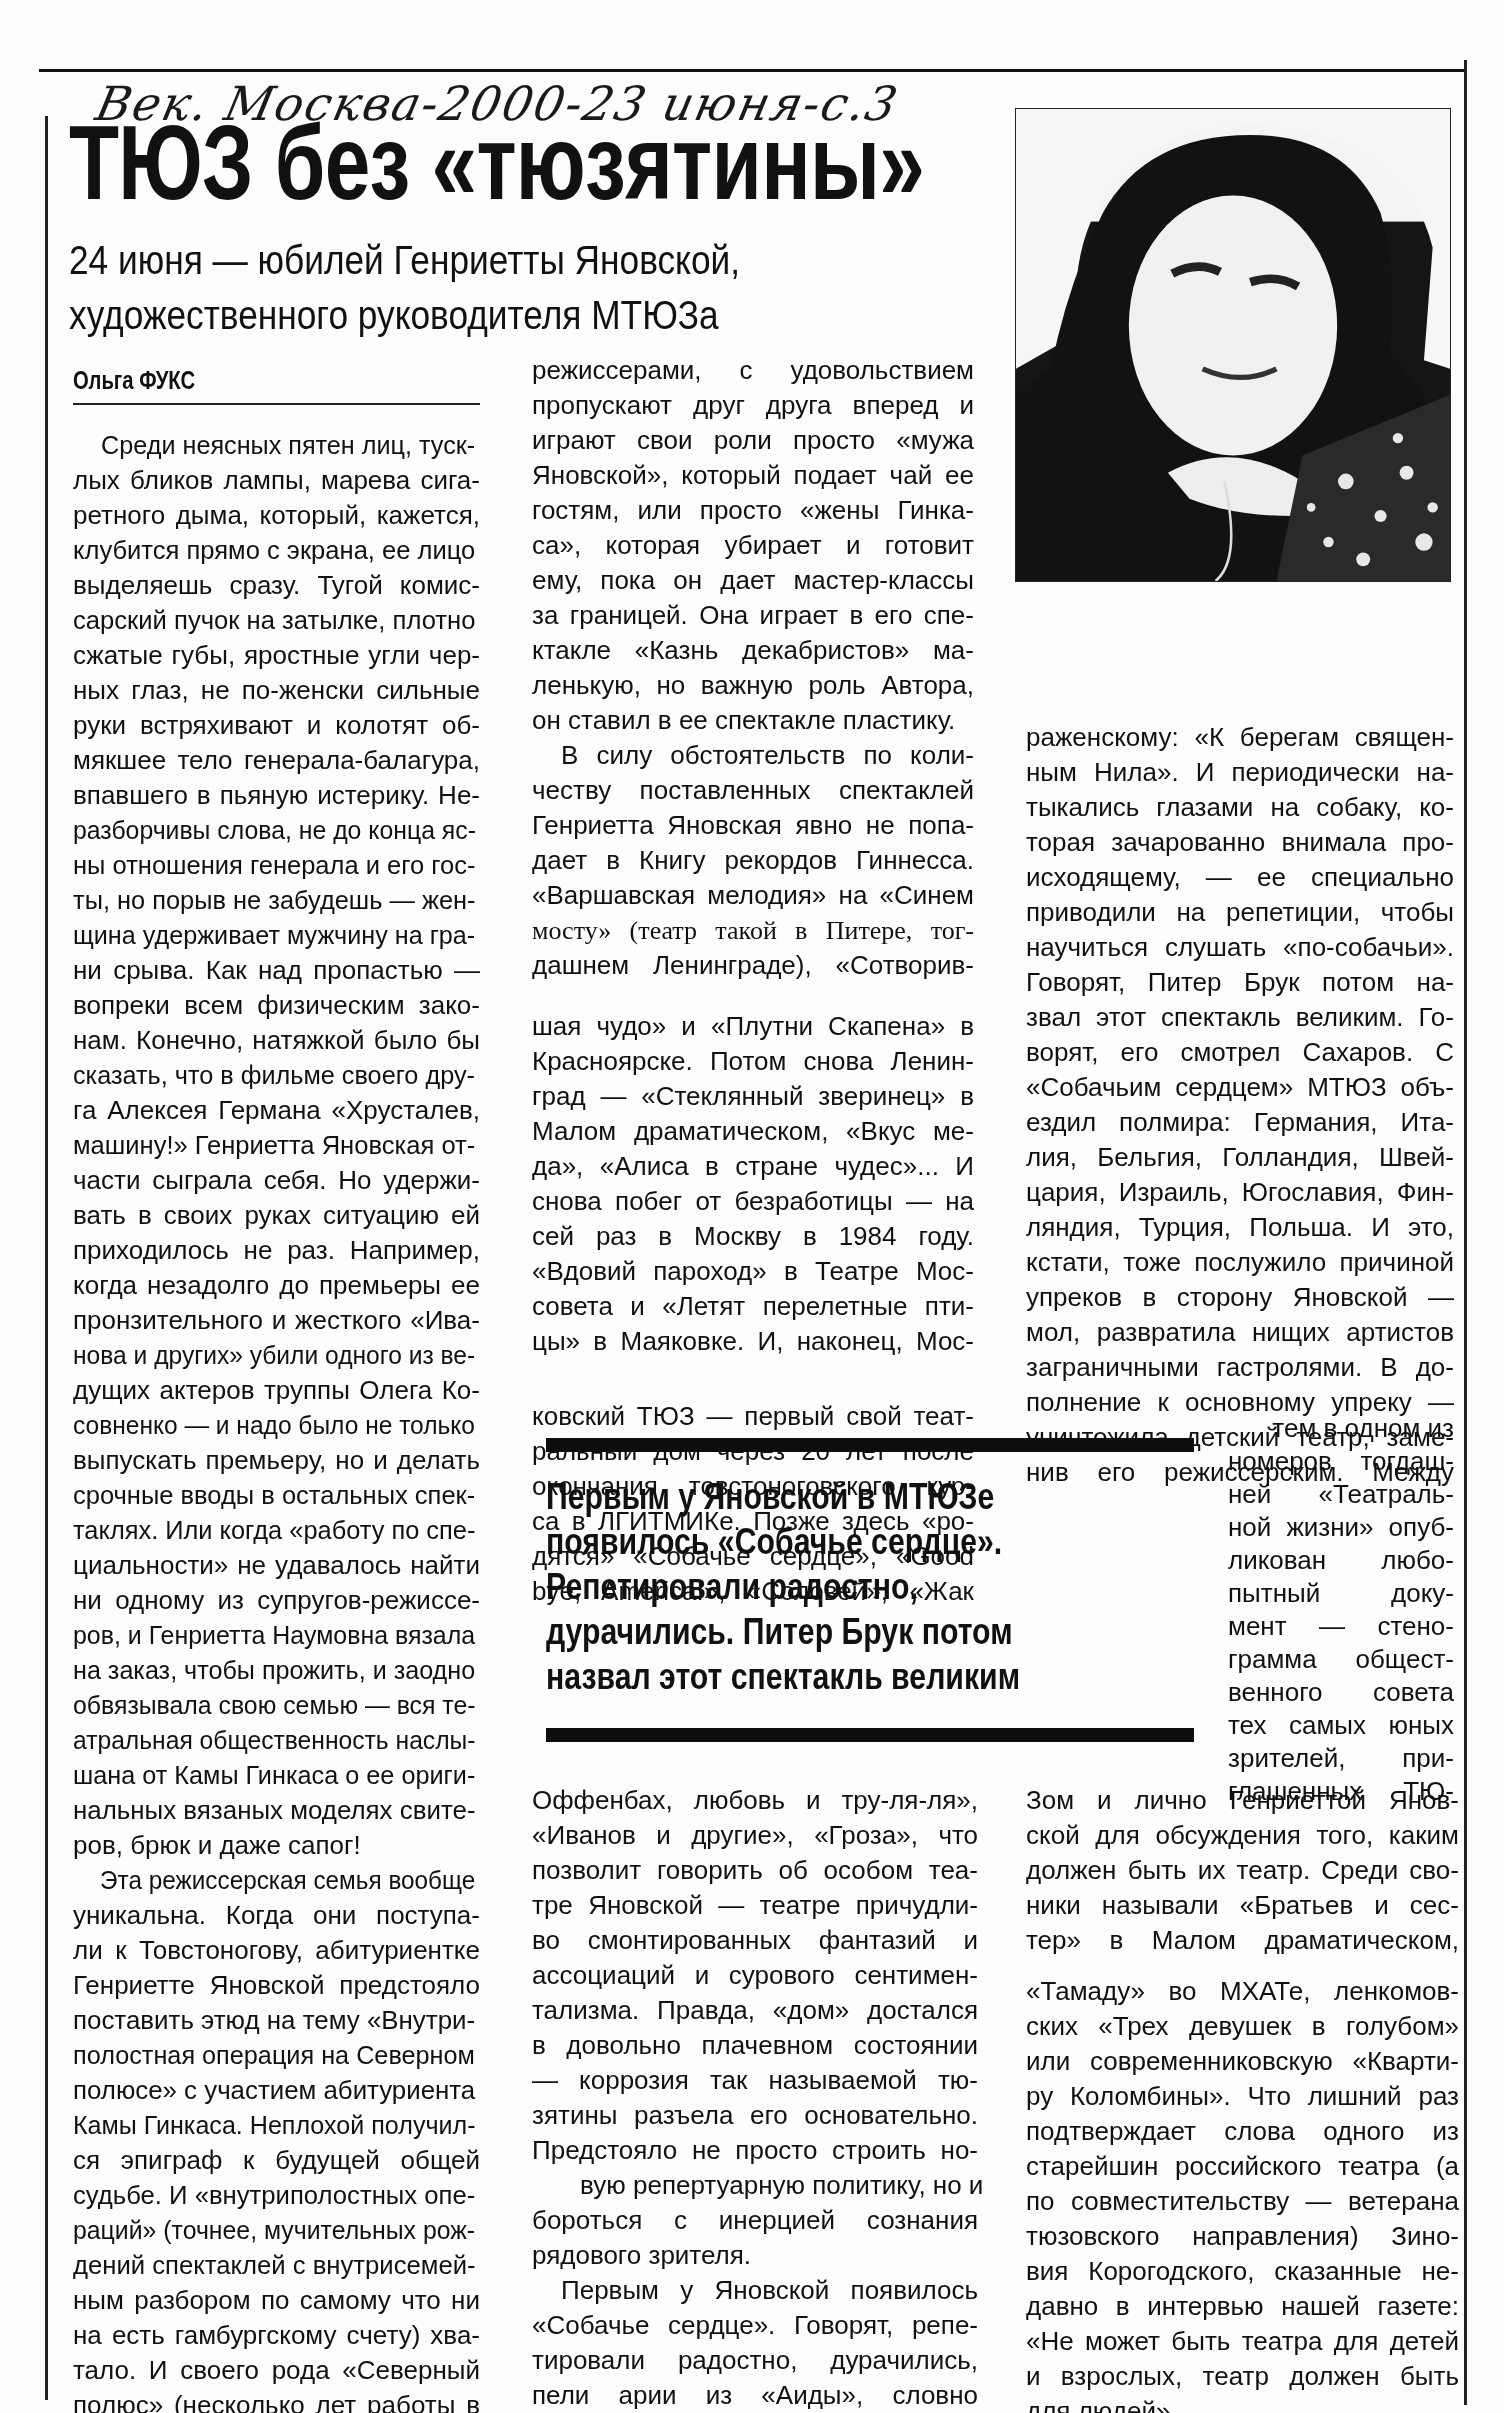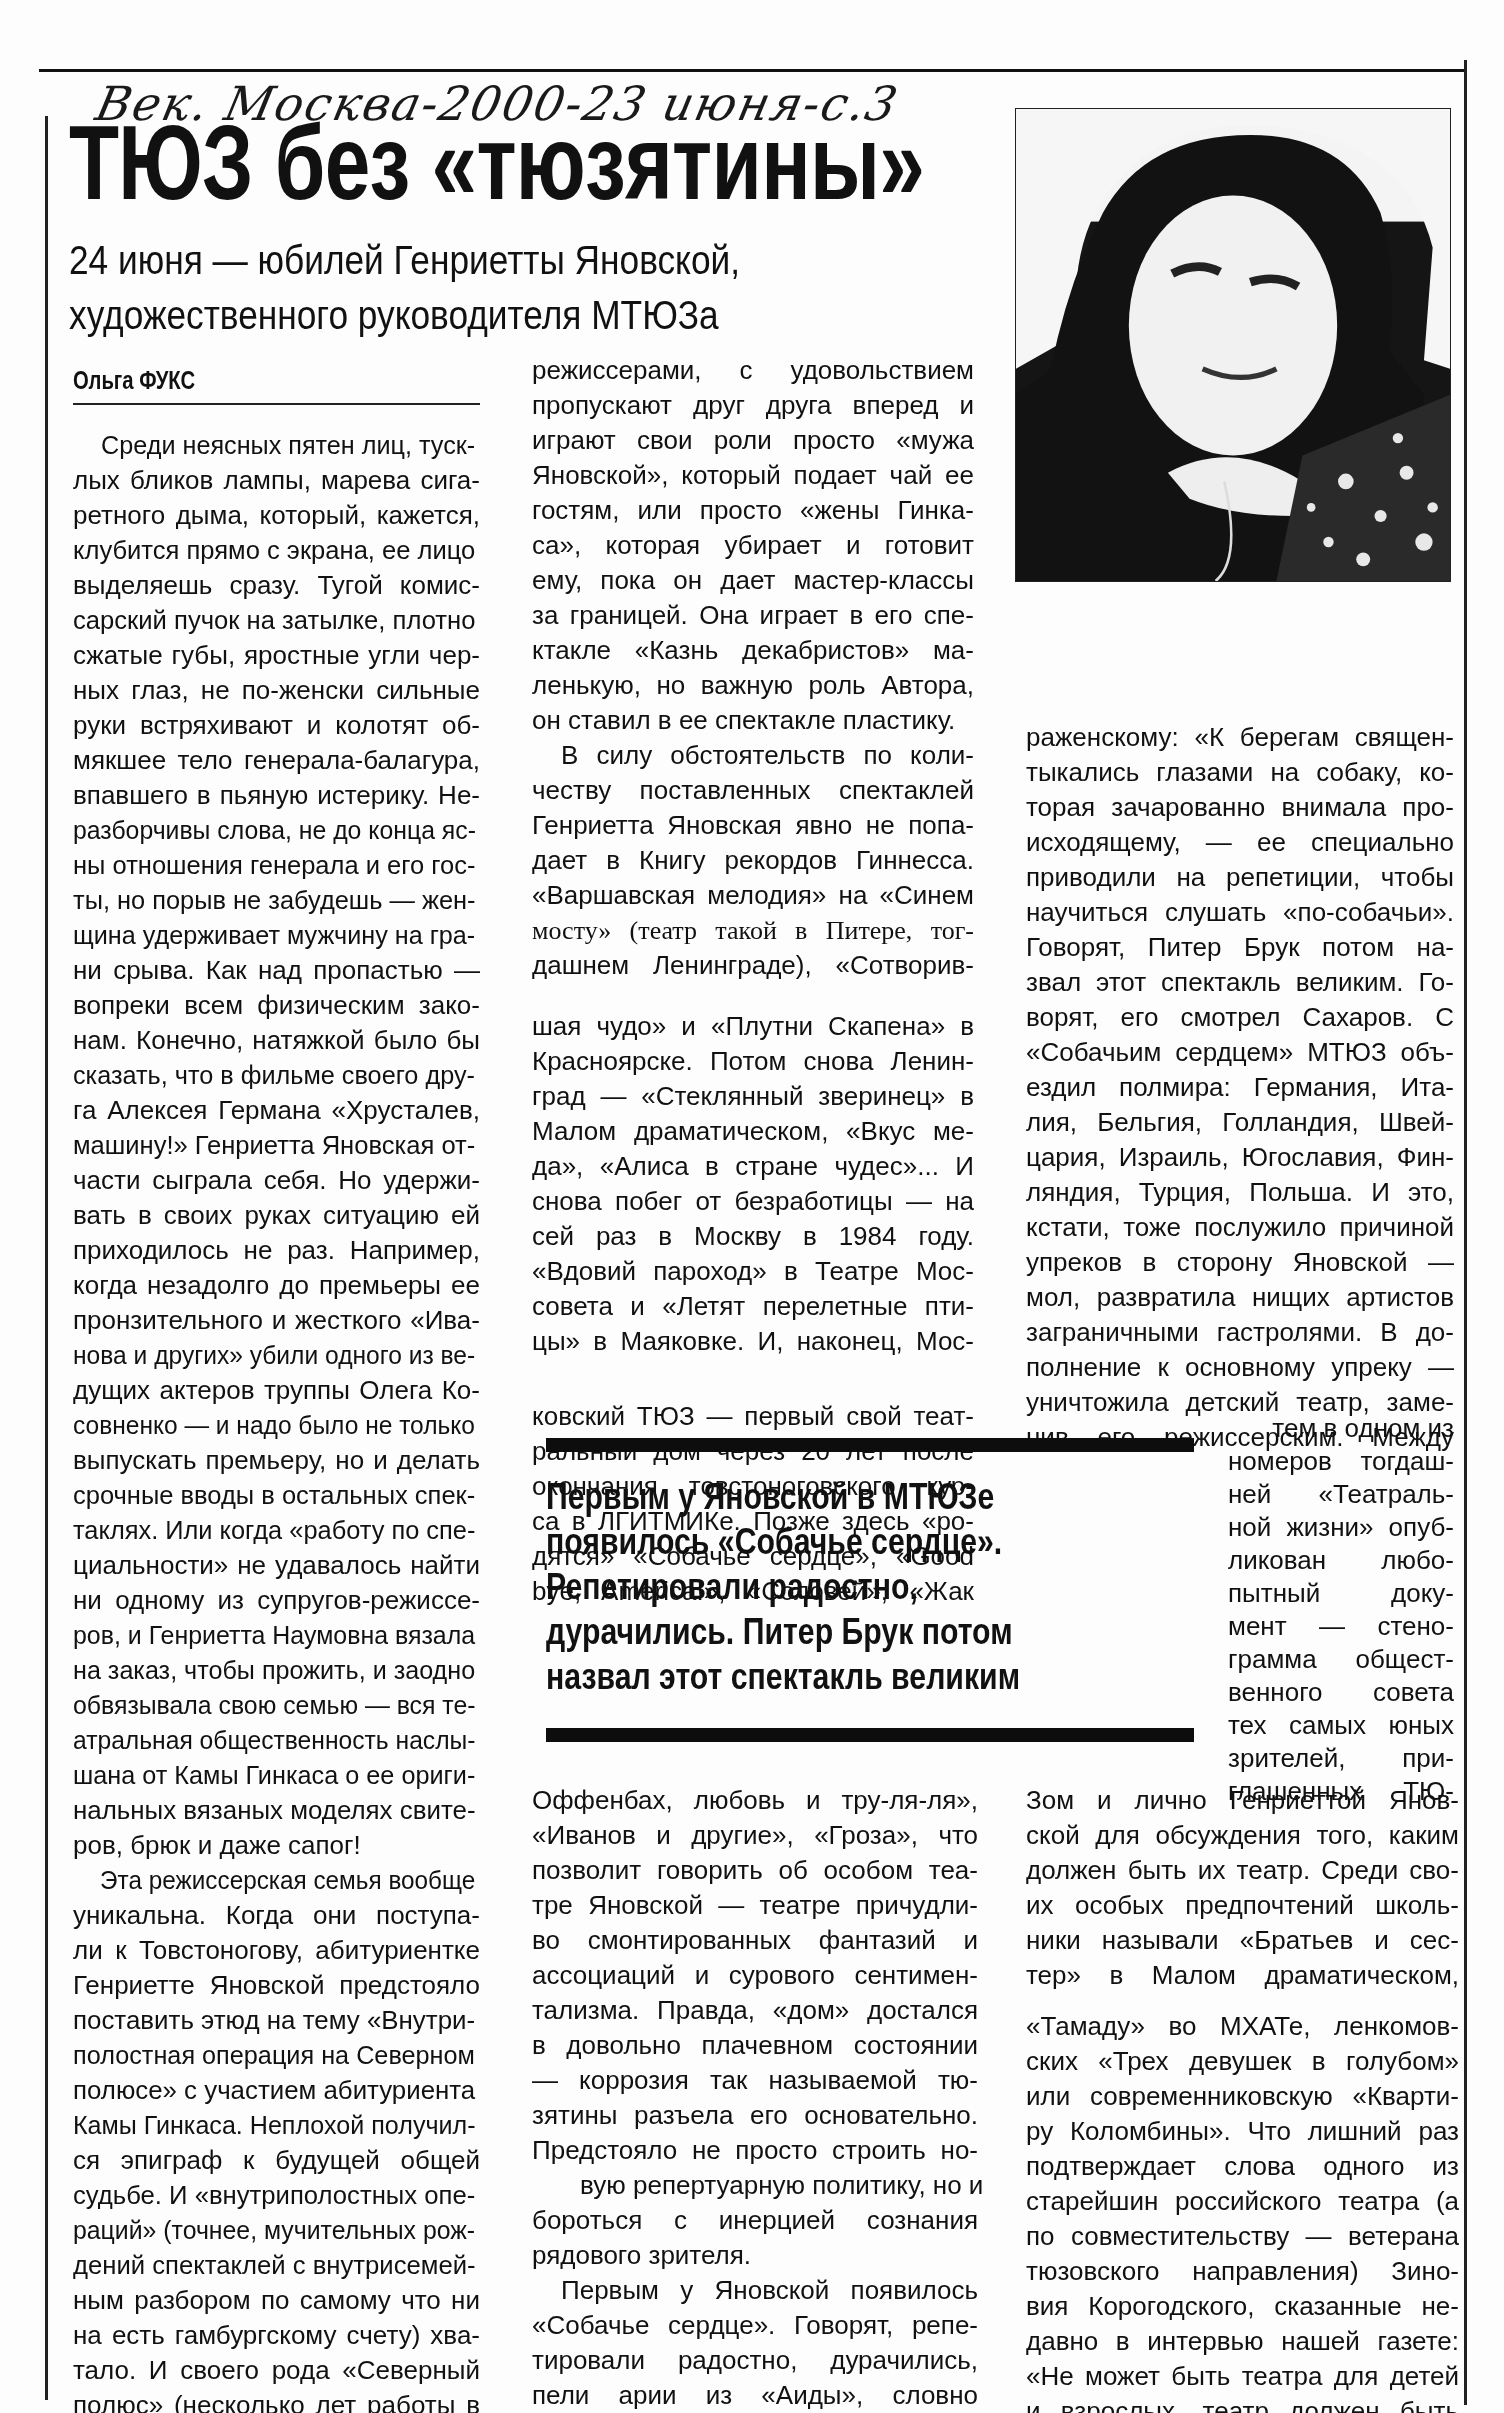--- a/index.html
+++ b/index.html
@@ -170,20 +170,21 @@
       <span class="ln" style="display: block;">окончания товстоноговского кур-</span>
       <span class="ln" style="display: block;">са в ЛГИТМИКе. Позже здесь «ро-</span>
       <span class="ln" style="display: block;">дятся» «Собачье сердце», «Good</span>
       <span class="ln" style="display: block;">bye, America!», «Соловей», «Жак</span>
     </div>
   </div>
 
 <div class="col" id="col3top" style="left:1026px; top:720px; width:428px;">
     <div>
       <span class="ln" style="display: block;">раженскому: «К берегам священ-</span>
+      <span class="ln" style="display: block;">ным Нила». И периодически на-</span>
       <span class="ln" style="display: block;">тыкались глазами на собаку, ко-</span>
       <span class="ln" style="display: block;">торая зачарованно внимала про-</span>
       <span class="ln" style="display: block;">исходящему, — ее специально</span>
       <span class="ln" style="display: block;">приводили на репетиции, чтобы</span>
       <span class="ln" style="display: block;">научиться слушать «по-собачьи».</span>
       <span class="ln" style="display: block;">Говорят, Питер Брук потом на-</span>
       <span class="ln" style="display: block;">звал этот спектакль великим. Го-</span>
       <span class="ln" style="display: block;">ворят, его смотрел Сахаров. С</span>
       <span class="ln" style="display: block;">«Собачьим сердцем» МТЮЗ объ-</span>
       <span class="ln" style="display: block;">ездил полмира: Германия, Ита-</span>
@@ -251,21 +252,20 @@
       <span class="ln" style="display: block;">пели арии из «Аиды», словно</span>
       <span class="ln" style="display: block;">«подпевая» профессору Преоб-</span>
     </div>
   </div>
 
 <div class="col" id="col3bot" style="left:1026px; top:1783px; width:433px; line-height:35px;">
     <div>
       <span class="ln" style="display: block;">Зом и лично Генриеттой Янов-</span>
       <span class="ln" style="display: block;">ской для обсуждения того, каким</span>
       <span class="ln" style="display: block;">должен быть их театр. Среди сво-</span>
-      <span class="ln" style="display: block;">их особых предпочтений школь-</span>
       <span class="ln" style="display: block;">ники называли «Братьев и сес-</span>
       <span class="ln" style="display: block;">тер» в Малом драматическом,</span>
       <span class="ln" style="display: block; margin-top: 16px;">«Тамаду» во МХАТе, ленкомов-</span>
       <span class="ln" style="display: block;">ских «Трех девушек в голубом»</span>
       <span class="ln" style="display: block;">или современниковскую «Кварти-</span>
       <span class="ln" style="display: block;">ру Коломбины». Что лишний раз</span>
       <span class="ln" style="display: block;">подтверждает слова одного из</span>
       <span class="ln" style="display: block;">старейшин российского театра (а</span>
       <span class="ln" style="display: block;">по совместительству — ветерана</span>
       <span class="ln" style="display: block;">тюзовского направления) Зино-</span>

